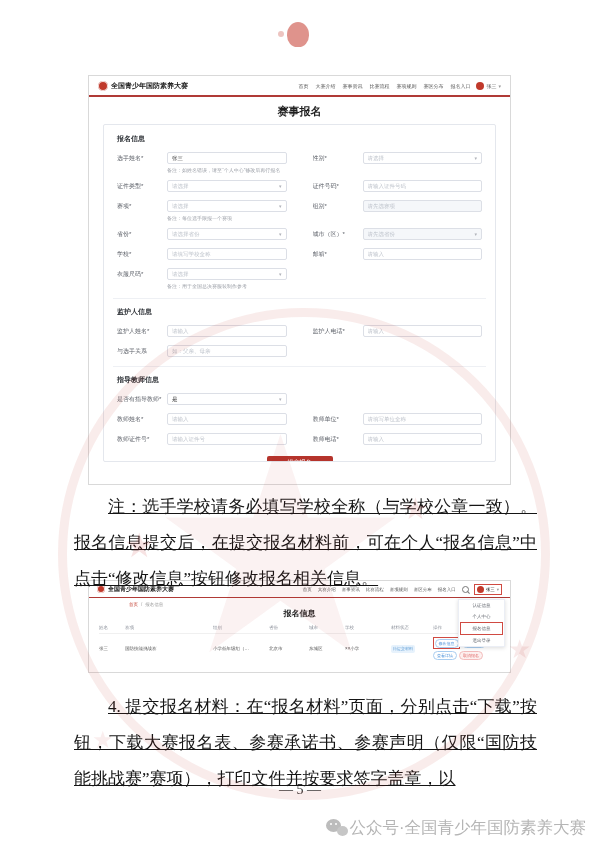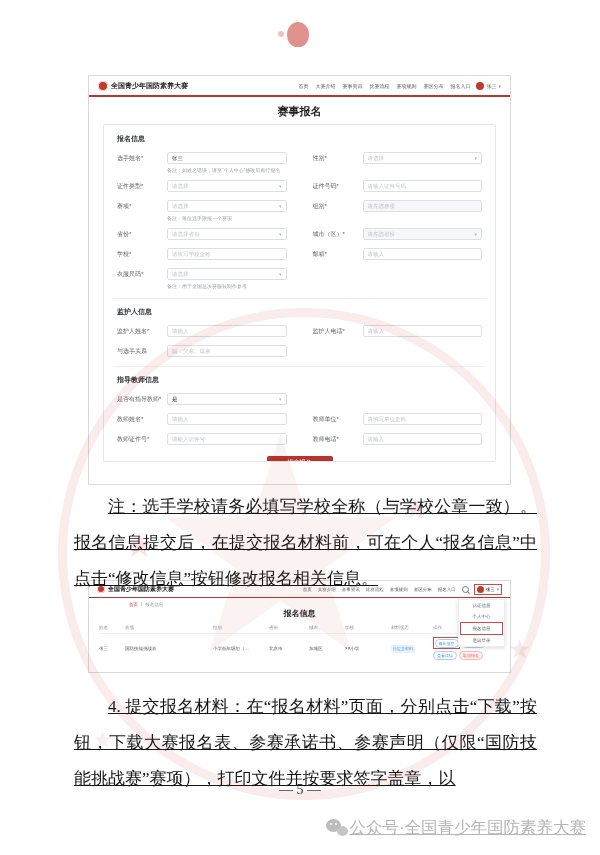--- a/index.html
+++ b/index.html
@@ -92,21 +92,21 @@
   .ditem.hl{border:1px solid #d04a42;margin:0 1px;}
 
   
   .para{position:absolute;left:74px;width:463px;font-family:"Liberation Serif","DejaVu Serif",serif;
         font-size:17px;line-height:36px;color:#151515;text-align:justify;text-indent:2em;z-index:2;text-decoration:underline;}
   .note-text{top:489px;}
   .step-text{top:689px;}
   .pageno{position:absolute;top:782px;left:0;right:0;text-align:center;
         font-family:"Liberation Serif","DejaVu Serif",serif;font-size:14px;color:#333;}
   .footer{position:absolute;top:817px;right:14px;display:flex;align-items:center;
-        color:#b5b5b5;font-size:16.5px;text-decoration:underline;}
+        color:#b5b5b5;font-size:16.5px;}
   .wx{width:24px;height:19px;position:relative;flex:none;}
   .wx .b1{position:absolute;left:0;top:0;width:15px;height:13px;border-radius:50%;background:#bcbcbc;}
   .wx .b2{position:absolute;left:11px;top:7px;width:11px;height:10px;border-radius:50%;background:#c6c6c6;}
   .wx .e1,.wx .e2{position:absolute;width:2px;height:2px;border-radius:50%;background:#fff;top:4px;}
   .wx .e1{left:4px;} .wx .e2{left:9px;}
 </style>
 </head>
 <body>
 
 <div class="page">

